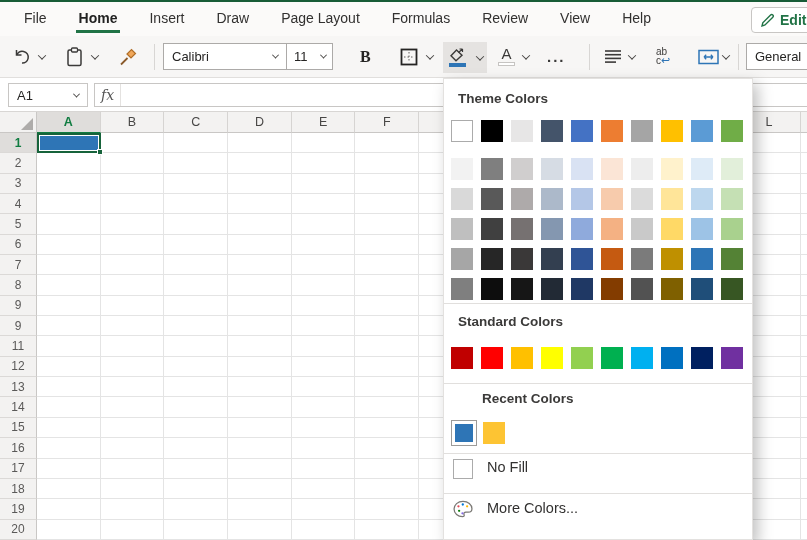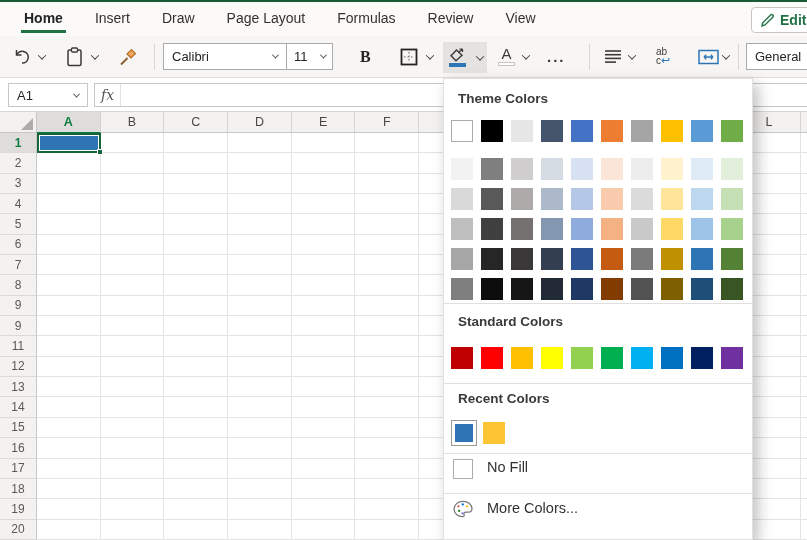--- a/index.html
+++ b/index.html
@@ -70,27 +70,29 @@
   .menu-row .lbl { margin-left:14px; font-size:14.5px; color:#323130; }
   .menu-row .ic { margin-left:9px; flex:0 0 auto; display:flex; }
 </style>
 </head>
 <body>
 
 <div class="topstrip"></div>
 
 <div class="menubar">
   <div style="display:flex;">
+      <div class="tab">File</div>
       <div class="tab active">Home</div>
       <div class="tab">Insert</div>
       <div class="tab">Draw</div>
       <div class="tab">Page Layout</div>
       <div class="tab">Formulas</div>
       <div class="tab">Review</div>
       <div class="tab">View</div>
+      <div class="tab">Help</div>
     </div>
   <div class="edit-btn">
     <svg width="15" height="15" viewBox="0 0 15 15">
         <path d="M2 13 L2.8 9.8 L10.6 2 C11.2 1.4 12.2 1.4 12.8 2 C13.4 2.6 13.4 3.6 12.8 4.2 L5 12 Z" fill="none" stroke="#217346" stroke-width="1.4"></path>
       </svg>
     <span>Editing</span>
   </div>
 </div>
 
 <div class="ribbon">
@@ -650,21 +652,21 @@
       <div class="sw" style="background: rgb(255, 255, 0);"></div>
       <div class="sw" style="background: rgb(146, 208, 80);"></div>
       <div class="sw" style="background: rgb(0, 176, 80);"></div>
       <div class="sw" style="background: rgb(0, 176, 240);"></div>
       <div class="sw" style="background: rgb(0, 112, 192);"></div>
       <div class="sw" style="background: rgb(0, 32, 96);"></div>
       <div class="sw" style="background: rgb(112, 48, 160);"></div>
     </div>
 
   <div class="pdiv" style="top:304px;"></div>
-  <div class="sec-label" style="top:312px;">Recent Colors</div>
+  <div class="sec-label" style="top:312px;margin-left:24px;">Recent Colors</div>
   <div class="rec-row">
       <div class="sel-wrap">
         <div class="sw" style="background: rgb(46, 117, 182);"></div>
       </div>
       <div class="sw" style="background: rgb(253, 196, 51);"></div>
     </div>
 
   <div class="pdiv" style="top:374px;"></div>
   <div class="menu-row" style="top:380px;">
     <span class="box"></span>

